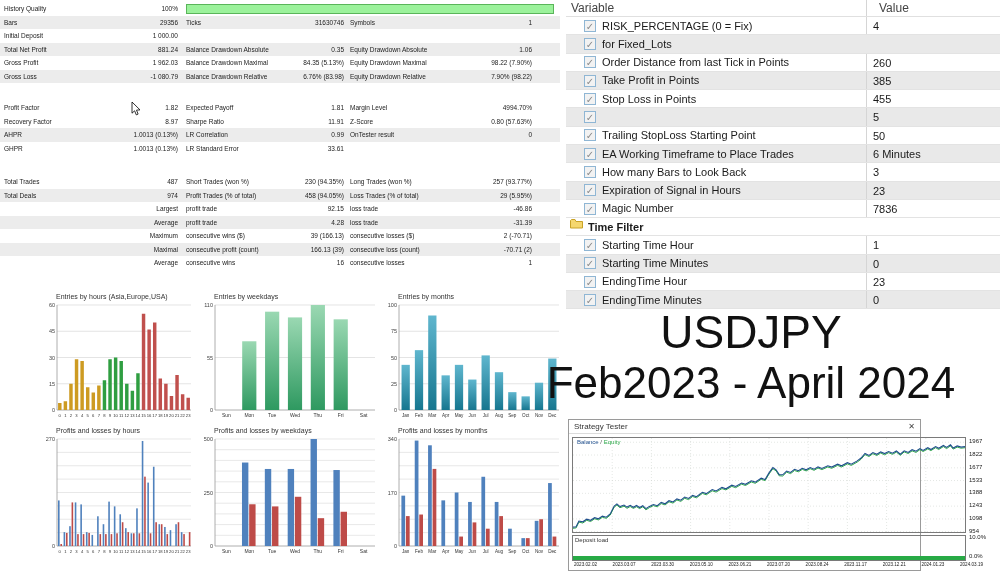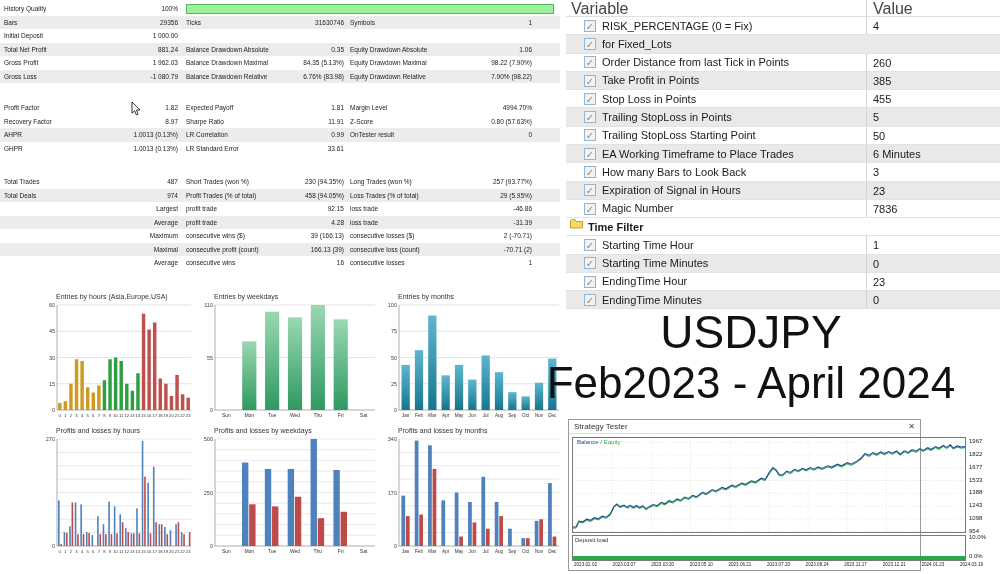--- a/index.html
+++ b/index.html
@@ -16,23 +16,23 @@
   .sc5 { width:106px; padding-left:6px; }
   .sc6 { width:82px; text-align:right; }
   .hq-bar { margin-left:8px; width:368px; height:10px; background:#9bf29b; border:1px solid #5ab55a; }
 
   
   .chart { position:absolute; }
   .chart-title { font-size:7px; color:#333; padding-left:14px; margin-bottom:1px; white-space:nowrap; }
 
   
   #param-panel { position:absolute; left:566px; top:0; width:434px; }
-  .p-header { display:flex; height:17px; line-height:17px; font-size:16px; color:#444; border-bottom:1px solid #e0e0e0; }
+  .p-header { display:flex; height:17px; line-height:17px; font-size:12px; color:#444; border-bottom:1px solid #e0e0e0; }
   .p-header .ph1 { width:300px; padding-left:5px; }
-  .p-header .ph2 { flex:1; border-left:1px solid #d5d5d5; padding-left:6px; }
+  .p-header .ph2 { flex:1; border-left:1px solid #d5d5d5; padding-left:12px; }
   .p-row { display:flex; height:18.3px; line-height:18.3px; font-size:11px; color:#1a1a1a; border-bottom:1px solid #e3e3e3; }
   .p-row.gray { background:#e9e9e9; }
   .p-name { width:300px; display:flex; align-items:center; padding-left:18px; gap:6px; white-space:nowrap; overflow:hidden; }
   .p-value { flex:1; border-left:1px solid #d5d5d5; padding-left:6px; }
   .cbx { width:12px; height:12px; border:1px solid #8fb6d4; background:#f2f2f2; color:#8a8a8a; font-size:10px; line-height:11px; text-align:center; flex:none; }
   .p-group { display:flex; height:18px; line-height:18px; font-size:11px; font-weight:bold; color:#1a1a1a; align-items:flex-start; gap:5px; padding-left:4px; border-bottom:1px solid #e3e3e3; }
 
   
   #caption { position:absolute; left:534px; top:306px; width:434px; text-align:center; color:#111; }
   #caption .line1 { font-size:46px; line-height:52px; }
@@ -533,21 +533,20 @@
       <div class="p-row">
         <div class="p-name">
           <div class="cbx">✓</div>
           <span>Stop Loss in Points</span>
         </div>
         <div class="p-value">455</div>
       </div>
       <div class="p-row gray">
         <div class="p-name">
           <div class="cbx">✓</div>
-          <span>Trailing StopLoss in Points</span>
         </div>
         <div class="p-value">5</div>
       </div>
       <div class="p-row">
         <div class="p-name">
           <div class="cbx">✓</div>
           <span>Trailing StopLoss Starting Point</span>
         </div>
         <div class="p-value">50</div>
       </div>

